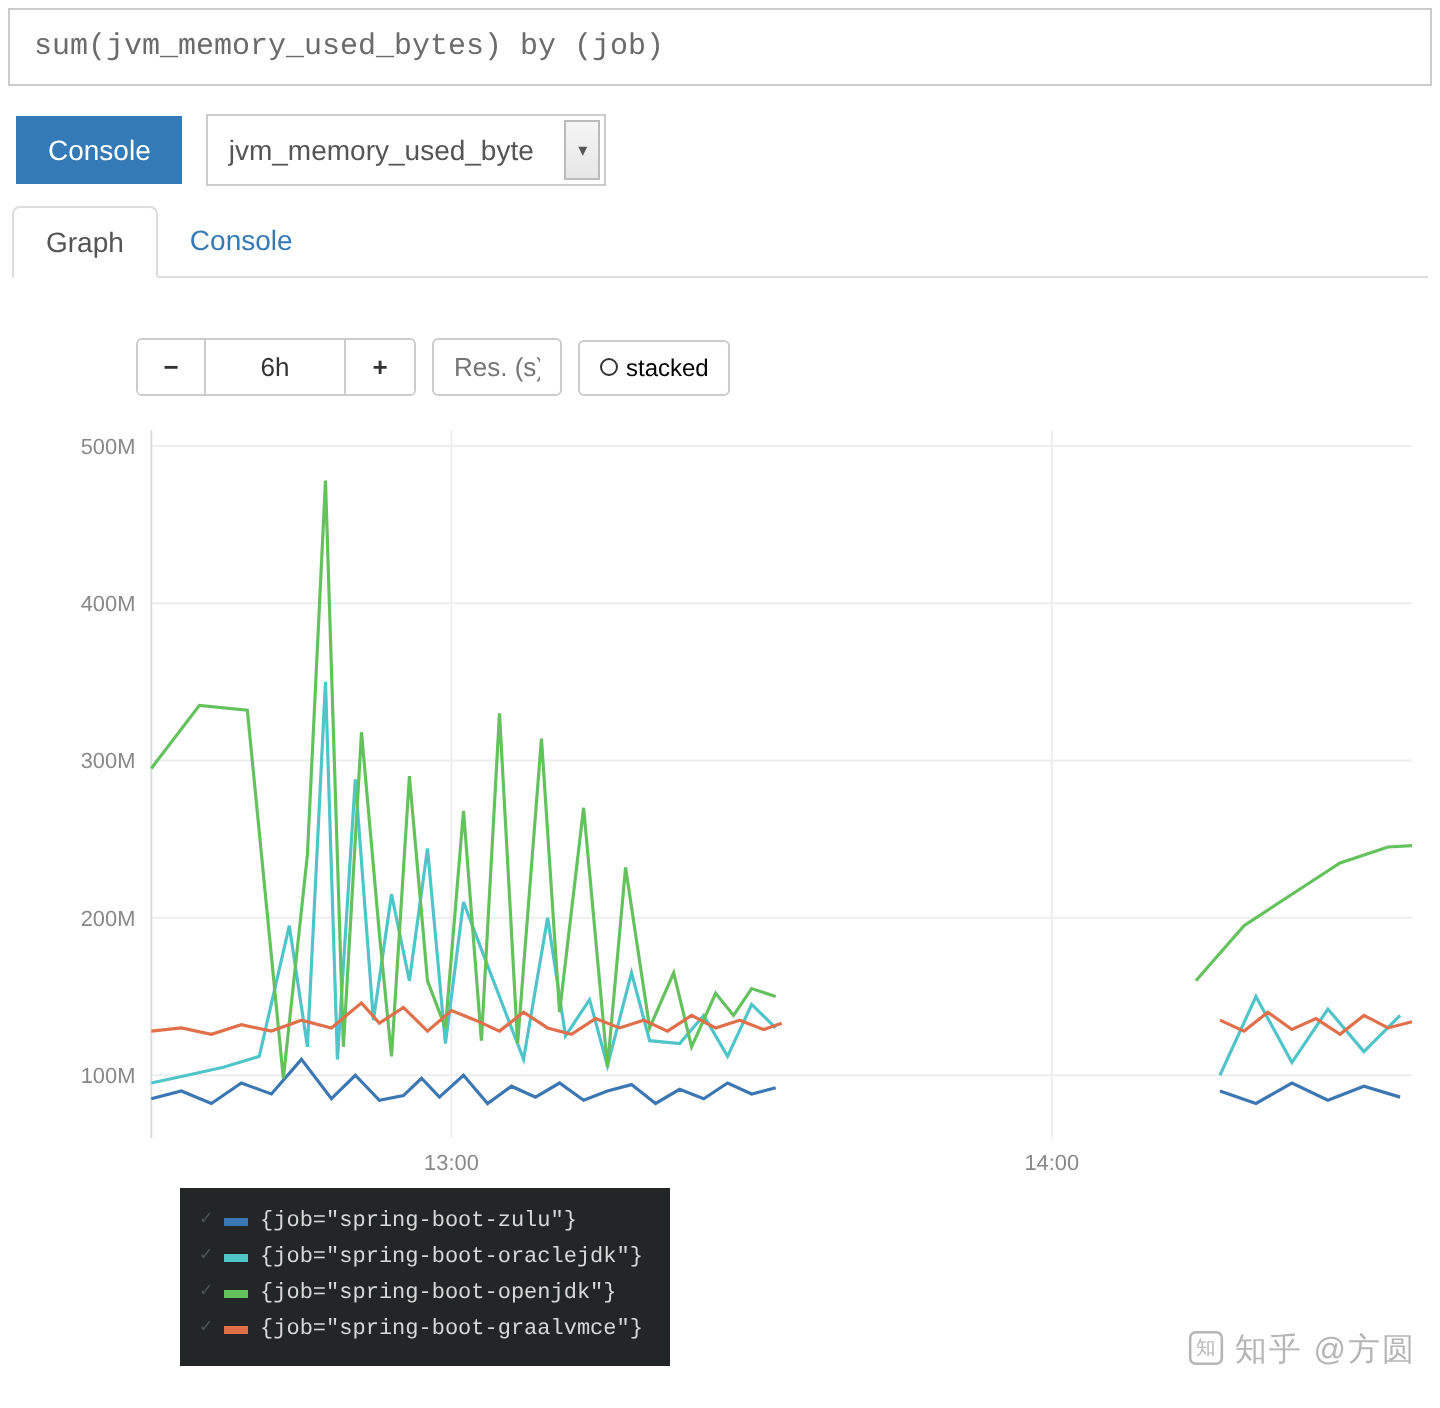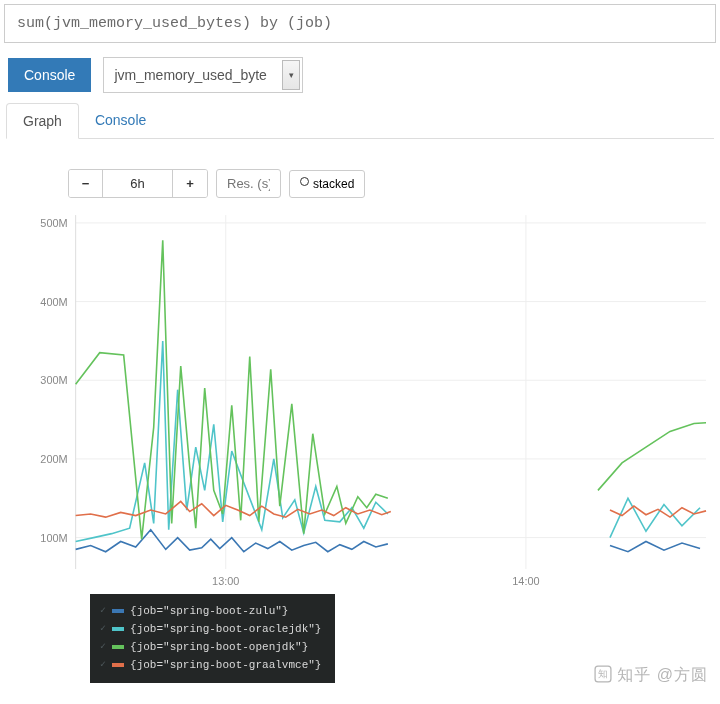--- a/index.html
+++ b/index.html
@@ -14,21 +14,21 @@
 .tab { padding: 9px 16px; font-size: 14px; cursor: pointer; color: #337ab7; }
 .tab.active { color: #555; border: 1px solid #ddd; border-bottom: 1px solid #fff; border-radius: 4px 4px 0 0; margin-bottom: -1px; background: #fff; }
 .graph-panel { padding: 14px 6px 6px 6px; }
 .toolbar { display: flex; gap: 8px; align-items: center; margin-left: 62px; }
 .btn-group { display: flex; border: 1px solid #ccc; border-radius: 3px; overflow: hidden; background: #fff; }
 .btn-sm { background: #fff; border: none; border-right: 1px solid #ccc; padding: 6px 12px; font-size: 13px; color: #333; cursor: pointer; min-width: 34px; display: flex; align-items: center; justify-content: center; }
 .btn-sm:last-child { border-right: none; }
 .range-display { padding: 6px 10px; font-size: 13px; min-width: 70px; text-align: left; }
 .dotted-focus { border: 1px dotted #333 !important; }
 .text-input { border: 1px solid #ccc; padding: 6px 10px; font-size: 13px; width: 65px; border-radius: 3px; }
-.toggle-btn { border: 1px solid #ccc; border-radius: 3px; padding: 6px 10px; font-size: 12px; background: #fff; cursor: pointer; display: flex; align-items: flex-start; gap: 4px; }
+.toggle-btn { border: 1px solid #ccc; border-radius: 3px; padding: 6px 10px; font-size: 12px; background: #fff; cursor: pointer; display: flex; align-items: center; gap: 4px; }
 .chart-area { position: relative; margin: 10px 4px 0 8px; height: 390px; }
 .legend { position: absolute; left: 76px; top: 386px; background: #232626; padding: 8px 14px 8px 10px; font-size: 11px; color: #d8d8d8; font-family: "Courier New", monospace; line-height: 1.65; }
 .legend-row { display: flex; align-items: center; gap: 6px; }
 .lg-check { color: #4b5558; font-size: 10px; }
 .lg-swatch { width: 12px; height: 4px; display: inline-block; }
 .watermark { position: absolute; right: 12px; bottom: 18px; color: rgba(120,120,120,0.55); font-size: 16px; letter-spacing: 1px; }
 .wm-logo { display: inline-block; width: 18px; height: 18px; vertical-align: -3px; }
 svg.chart { width: 100%; height: 100%; }
 .axis-text { font-size: 11px; fill: #888; }
 </style>

